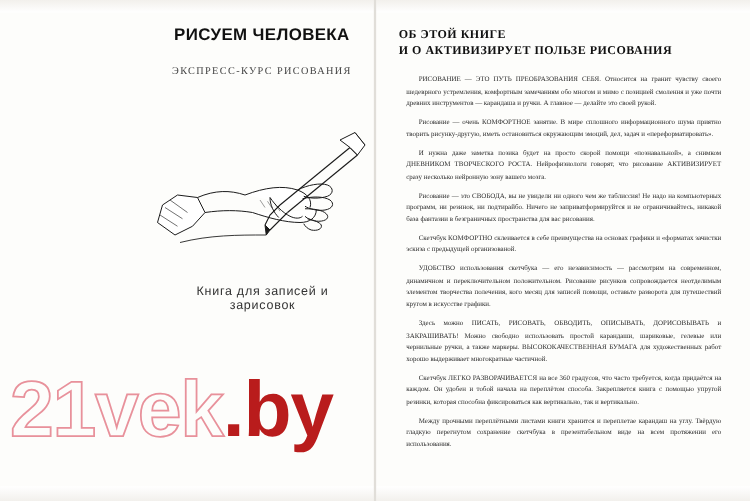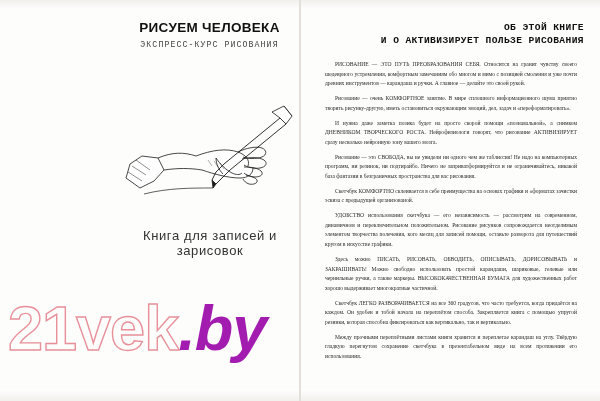--- a/index.html
+++ b/index.html
@@ -40,25 +40,25 @@
   }
   .title{
     font-family:"Liberation Sans", sans-serif;
     font-weight:bold;
     font-size:13.5px;
     letter-spacing:0.3px;
     color:#111;
     line-height:1.15;
   }
   .subtitle{
-    font-family:Liberation Mono, monospace;
+    font-family:Liberation Serif, serif;
     font-size:8.2px;
     letter-spacing:1.1px;
     color:#444;
-    margin-top:4px;
+    margin-top:16px;
   }
 
   
   .drawing{
     position:absolute;left:120px;top:58px;width:175px;height:145px;
   }
   .drawing svg{display:block;}
 
   .sketchword{
     position:absolute;left:132px;top:200px;width:156px;
@@ -71,51 +71,50 @@
     -webkit-text-stroke:0.4px #d03a4a;
   }
   .sketchword .outline{
     color:transparent;
     -webkit-text-stroke:1px #d6404f;
   }
   .sketchsub{
     position:absolute;left:132px;top:226px;width:156px;
     text-align:center;
     font-family:"Liberation Sans", sans-serif;
-    font-size:13px;
+    font-size:10px;
     letter-spacing:0.6px;
     color:#333;
   }
 
   
   .watermark{
     position:absolute;left:8px;top:295px;
     font-family:"Liberation Sans", sans-serif;
     font-size:63px;
     font-weight:bold;
     letter-spacing:-1px;
     color:transparent;
     -webkit-text-stroke:1.4px #e8919b;
     white-space:nowrap;
     line-height:1;
   }
   .watermark .solid{
-    color:#a21caf;
-    font-style:italic;
+    color:#b91c1c;
     -webkit-text-stroke:0px;
   }
 
   
   .right{
     position:absolute;left:301px;top:0;width:299px;height:401px;
   }
   .r-head{
     position:absolute;left:18px;top:22px;width:265px;
-    text-align:right;
-    font-family:Liberation Mono, monospace;
+    text-align:left;
+    font-family:Liberation Serif, serif;
     font-weight:bold;
     font-size:9.6px;
     letter-spacing:0.4px;
     color:#111;
     line-height:1.35;
   }
   .r-body{
     position:absolute;left:24px;top:60px;width:252px;
     font-family:"Liberation Serif", serif;
     font-size:5.55px;

